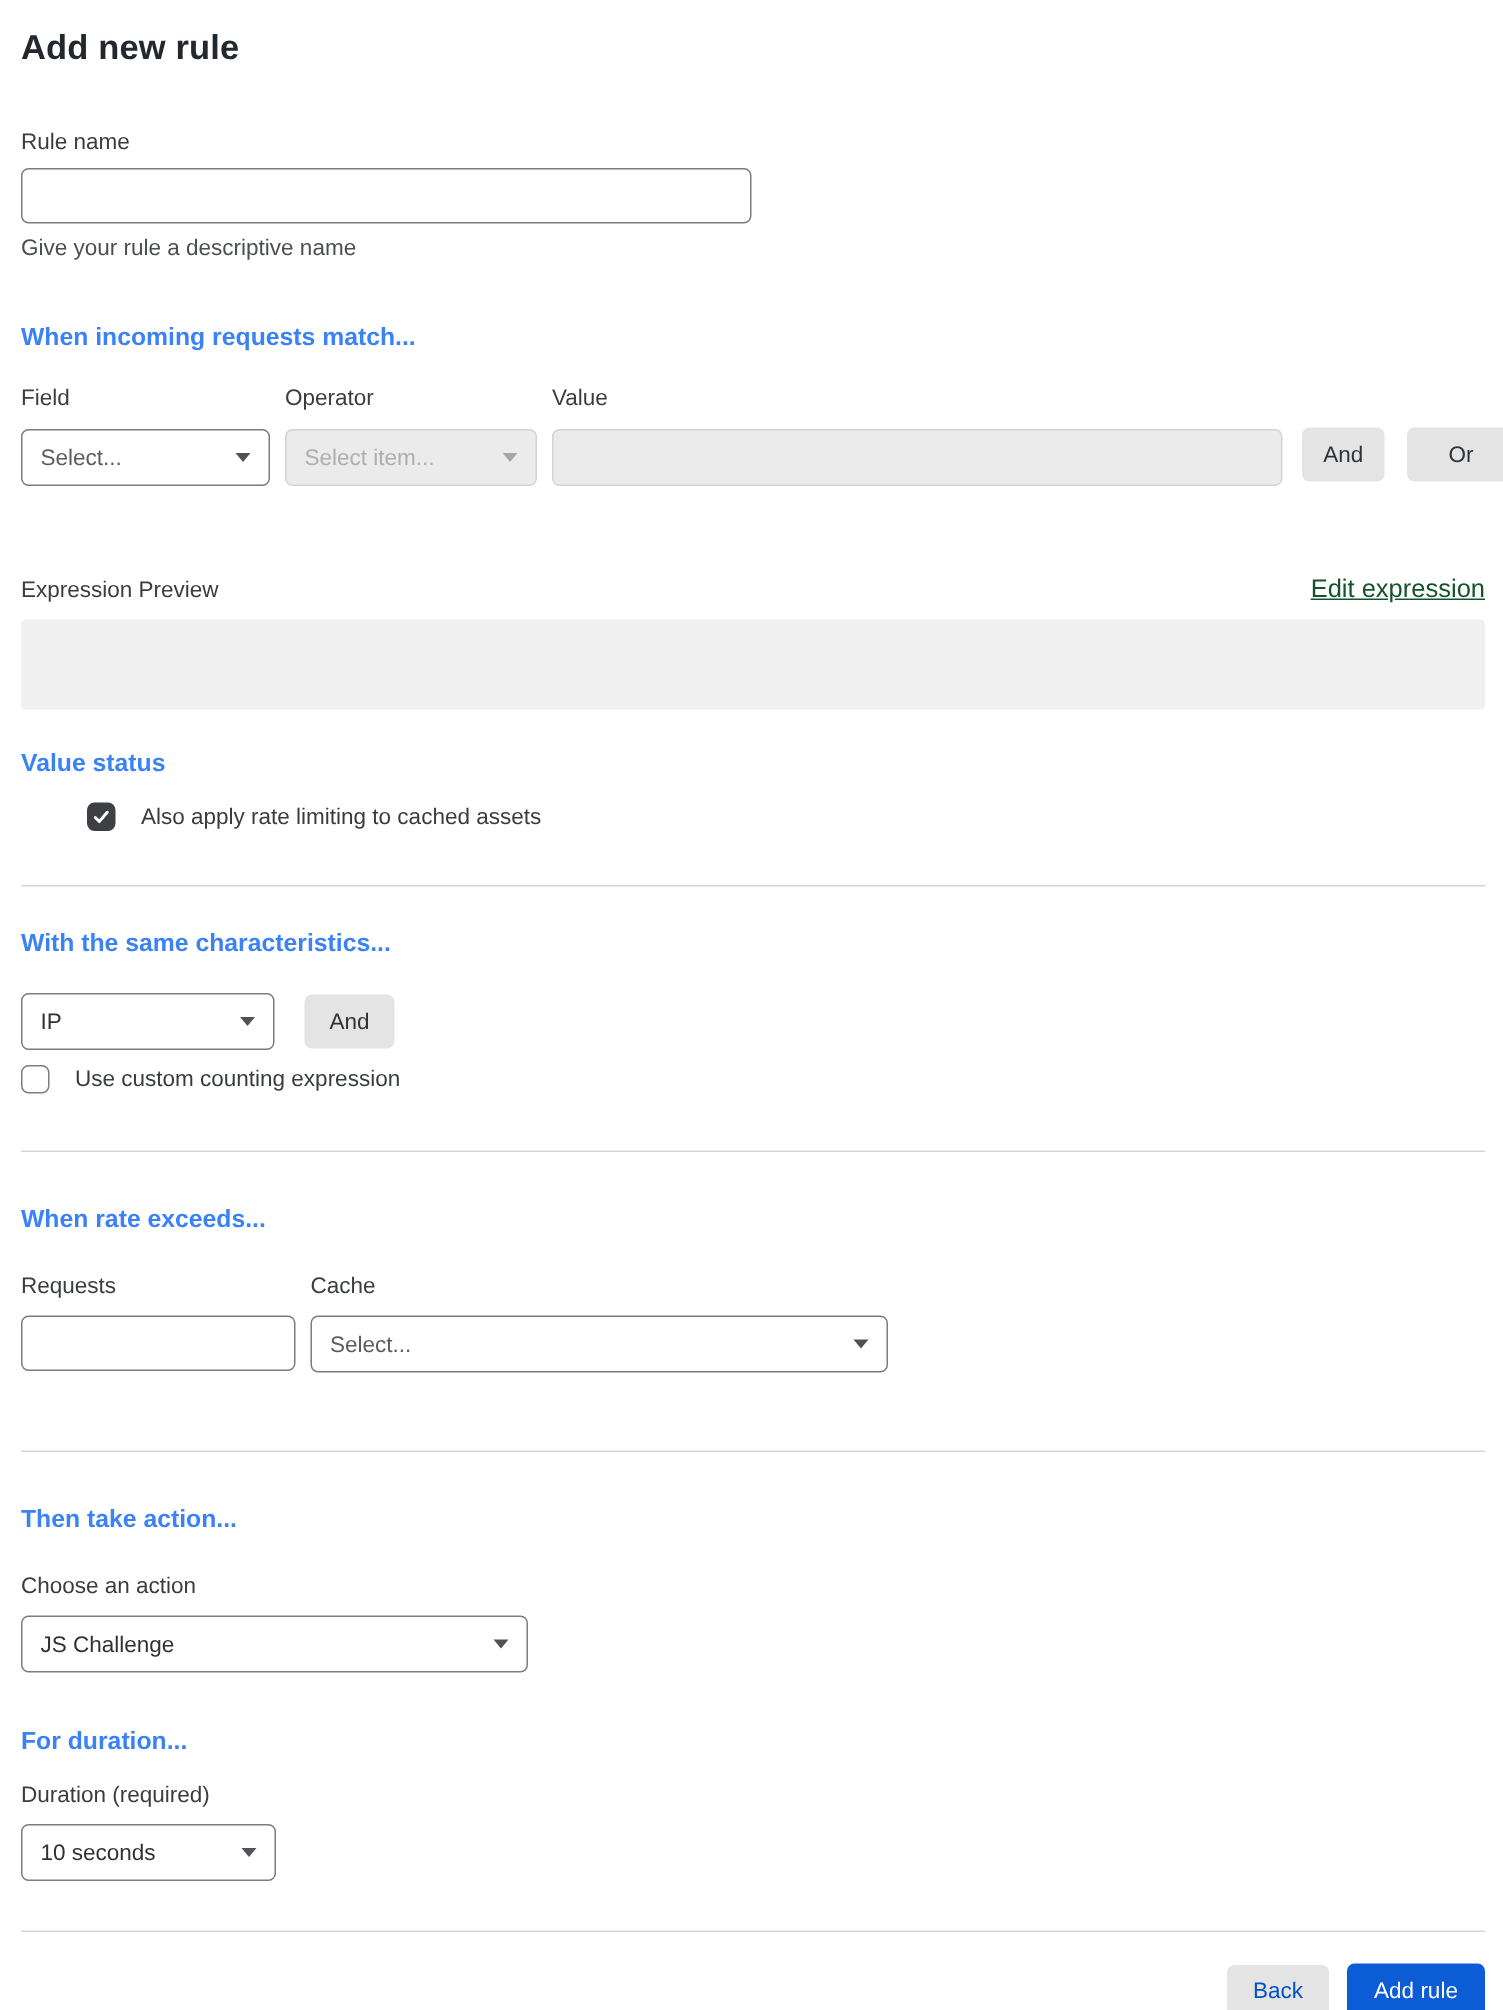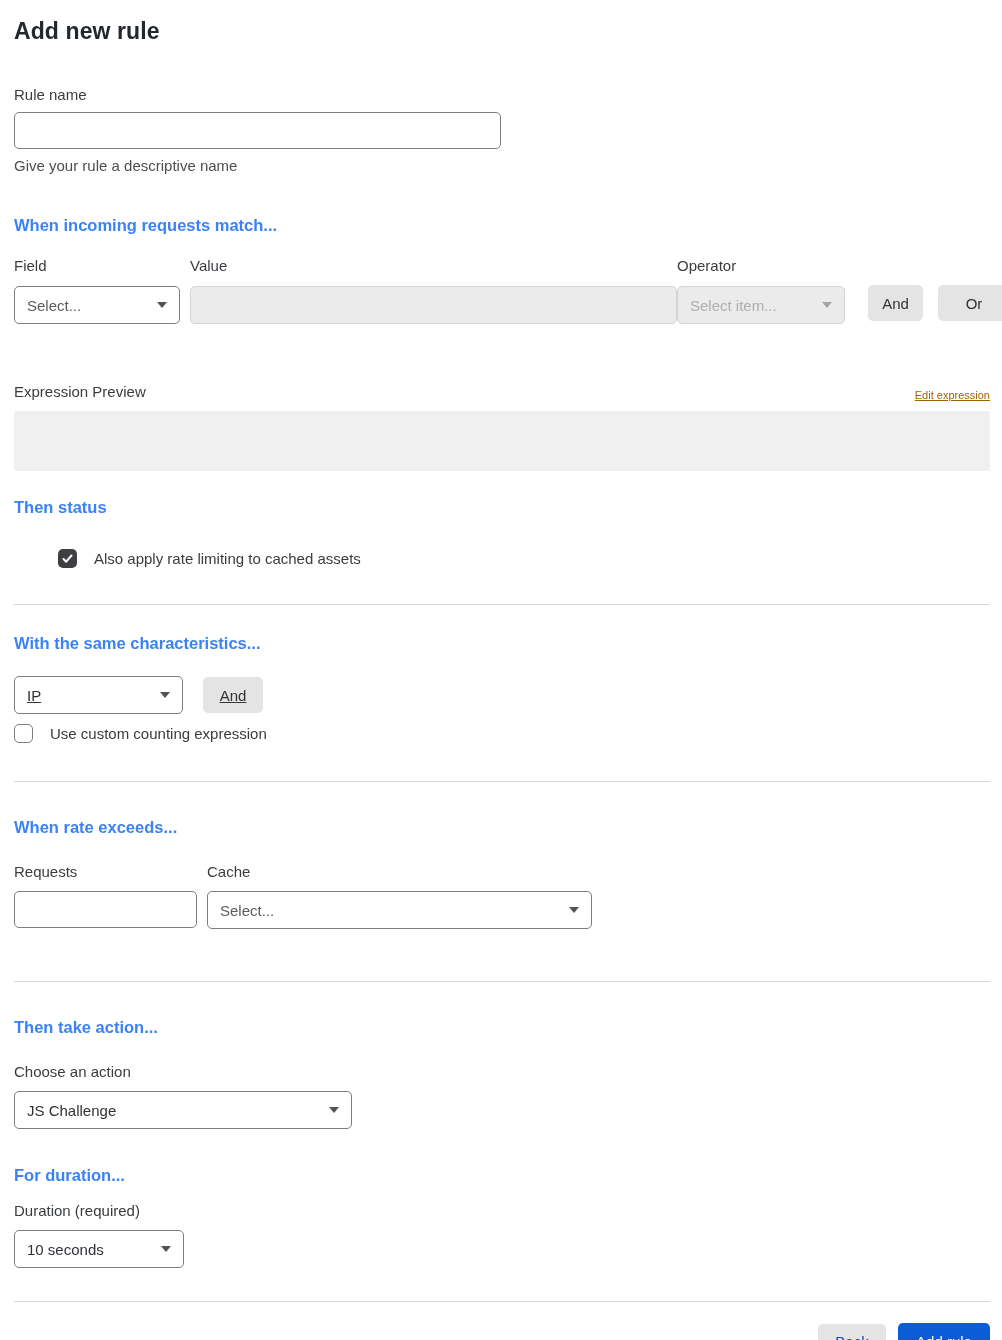--- a/index.html
+++ b/index.html
@@ -115,42 +115,42 @@
   .and-btn { width: 55px; margin-left: 13px; }
   .or-btn { width: 72px; margin-left: 15px; }
   
   .expr-header {
     margin-top: 59px;
     display: flex;
     justify-content: space-between;
     align-items: flex-end;
   }
   .expr-link {
-    font-size: 11px;
-    color: #a16207;
+    font-size: 17px;
+    color: #14532d;
     text-decoration: underline;
     cursor: pointer;
   }
   .expr-box {
     margin-top: 10px;
     width: 976px;
     height: 60px;
     background: #f0f0f0;
     border-radius: 3px;
     font-size: 14px;
     color: #4c4f52;
     padding: 8px 12px;
   }
   
   .cache-heading { margin-top: 27px; }
   .checkbox-row {
     display: flex;
     align-items: center;
   }
-  .cache-checkbox-row { margin-top: 32px; padding-left: 44px; }
+  .cache-checkbox-row { margin-top: 16px; padding-left: 44px; }
   .checkbox {
     width: 19px;
     height: 19px;
     border-radius: 5px;
     flex: 0 0 auto;
     cursor: pointer;
     display: flex;
     align-items: center;
     justify-content: center;
   }
@@ -164,21 +164,21 @@
     cursor: default;
   }
   .divider {
     border: none;
     border-top: 1px solid #d5d5d5;
     width: 976px;
     height: 0;
   }
   .div-1 { margin-top: 36px; }
   .char-heading { margin-top: 29px; }
-  .char-row { margin-top: 23px; display: flex; align-items: center; text-decoration: underline; }
+  .char-row { margin-top: 23px; display: flex; align-items: center; }
   .w-ip { width: 169px; }
   .char-and-btn { width: 60px; margin-left: 20px; }
   .counting-checkbox-row { margin-top: 10px; }
   .div-2 { margin-top: 38px; }
   .rate-heading { margin-top: 36px; }
   .rate-grid { margin-top: 26px; display: flex; }
   .rate-grid .field-label { margin-bottom: 10px; }
   .requests-input {
     width: 183px;
     height: 37px;
@@ -245,43 +245,43 @@
 
   <div class="match-grid">
     <div class="col">
       <div class="field-label">Field</div>
       <div class="control w-field">
         <span class="control-text">Select...</span>
         <span class="chevron"></span>
       </div>
     </div>
     <div class="col">
-      <div class="field-label">Value</div>
-      <div class="input-disabled w-value"></div>
-    </div>
-    <div class="col">
       <div class="field-label">Operator</div>
       <div class="control disabled w-operator">
         <span class="control-text">Select item...</span>
         <span class="chevron"></span>
       </div>
     </div>
+    <div class="col">
+      <div class="field-label">Value</div>
+      <div class="input-disabled w-value"></div>
+    </div>
     <div class="andor-wrap">
       <button class="gray-btn and-btn">And</button>
       <button class="gray-btn or-btn">Or</button>
     </div>
   </div>
 
   <div class="expr-header">
     <div class="field-label">Expression Preview</div>
     <a class="expr-link">Edit expression</a>
   </div>
   <div class="expr-box"></div>
 
-  <h2 class="section-heading cache-heading">Then status</h2>
+  <h2 class="section-heading cache-heading">Value status</h2>
   <div class="checkbox-row cache-checkbox-row">
     <span class="checkbox checked">
       <svg width="13" height="13" viewBox="0 0 13 13">
         <polyline points="2.5,7 5.2,9.7 10.5,3.5" fill="none" stroke="#ffffff" stroke-width="2" stroke-linecap="round" stroke-linejoin="round"></polyline>
       </svg>
     </span>
     <label class="checkbox-label">Also apply rate limiting to cached assets</label>
   </div>
 
   <hr class="divider div-1">

